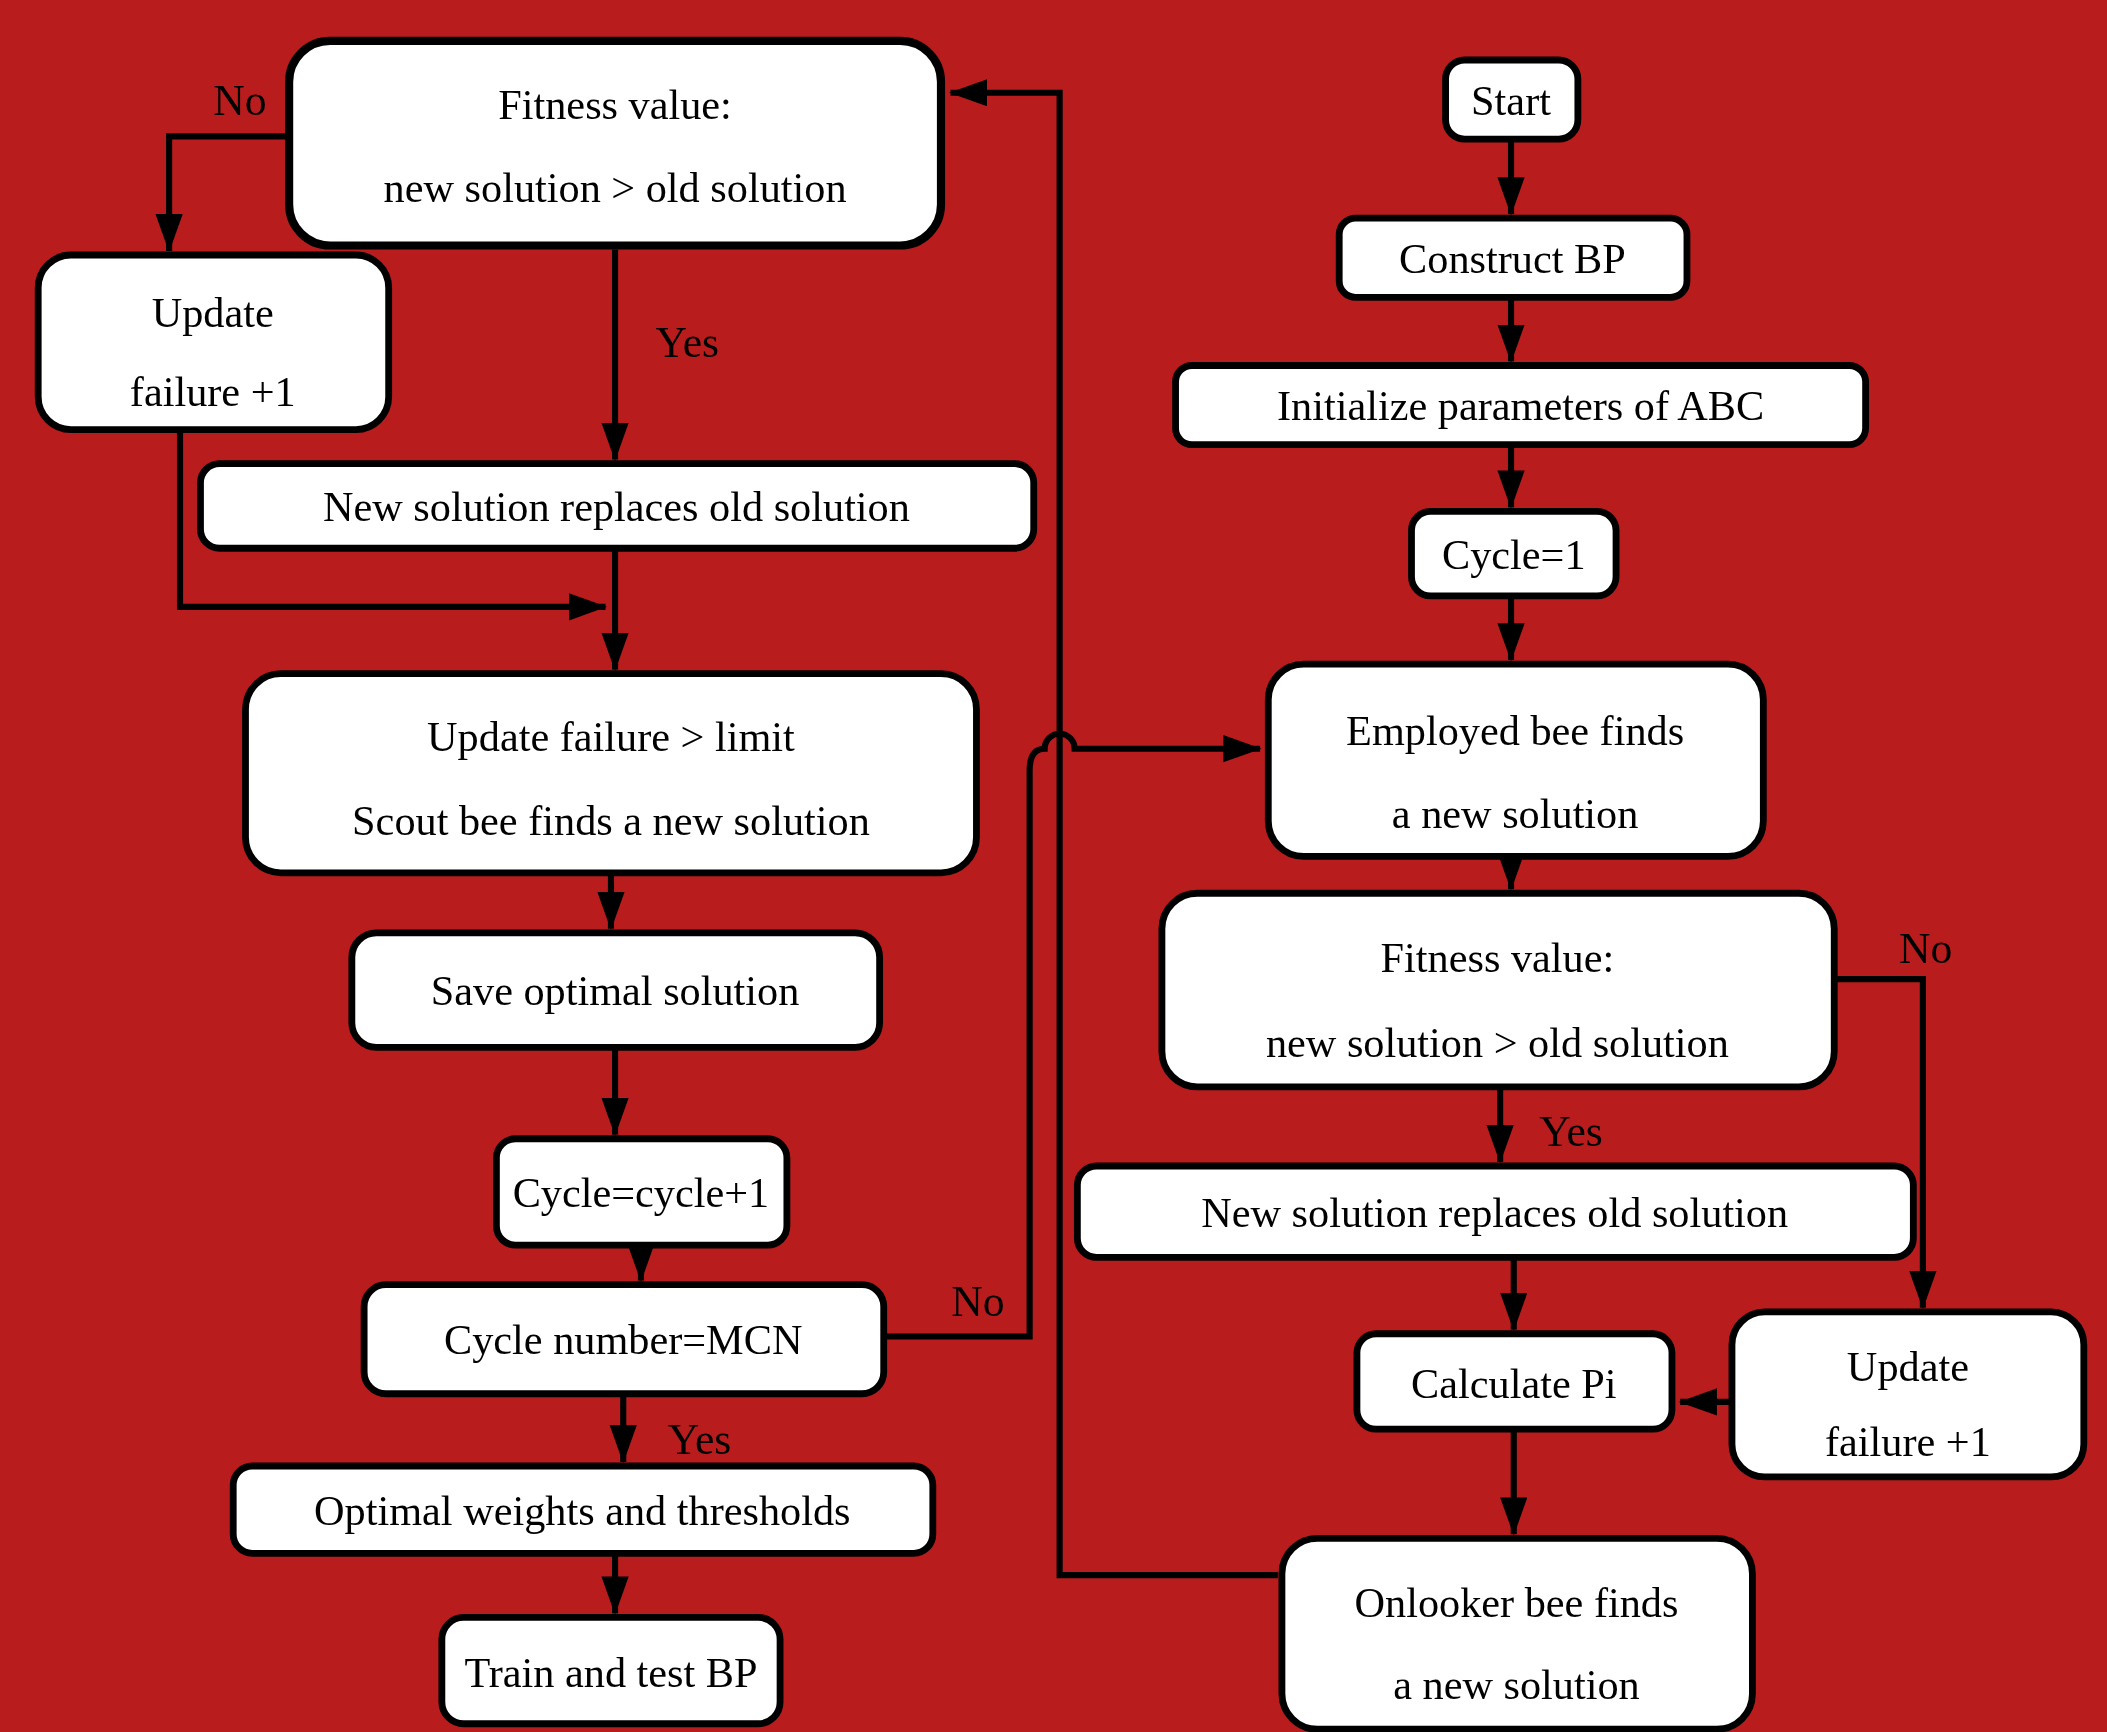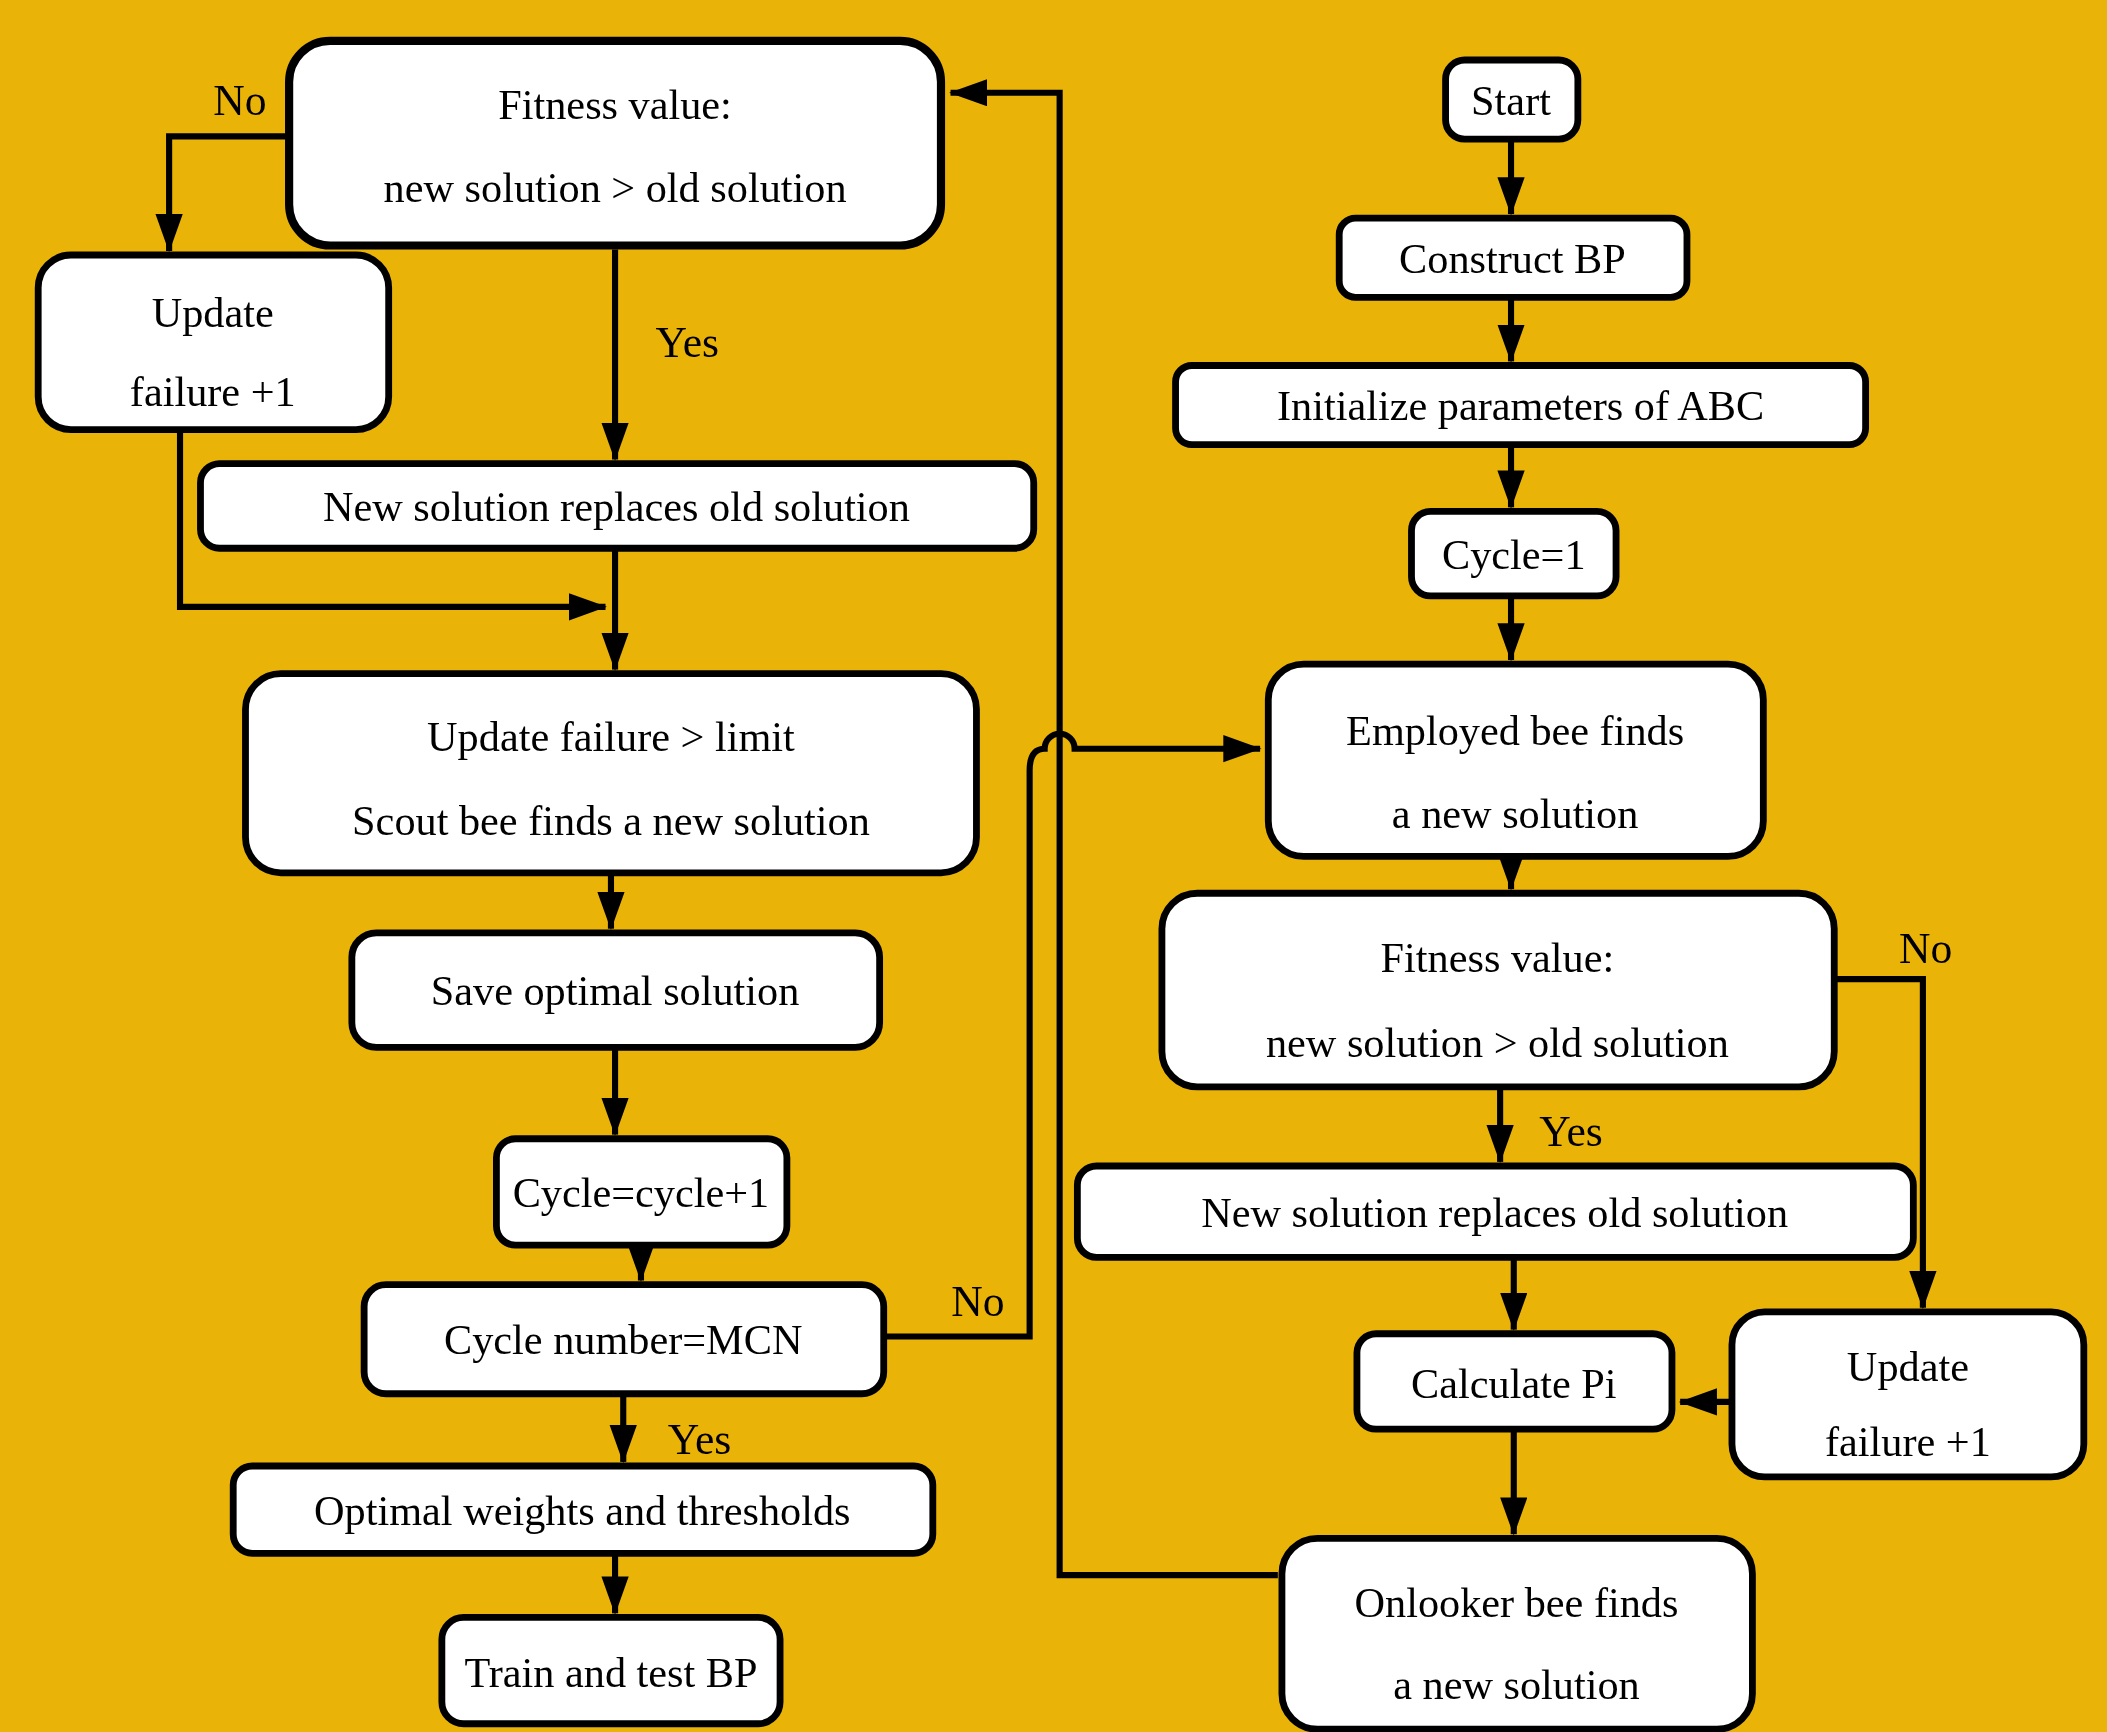--- a/index.html
+++ b/index.html
@@ -2,21 +2,21 @@
 <html style="font-size:10px"><head>
 <meta charset="utf-8">
 <style>
   html, body {
     margin: 0;
     padding: 0;
     background: #ffffff;
   }
   .flowchart-wrap {
     width: 100vw;
-    background: #eab308;
+    background: #b91c1c;
   }
   svg {
     display: block;
     width: 100%;
     height: auto;
     font-family: "Liberation Serif", "DejaVu Serif", serif;
   }
   .node-box {
     fill: #ffffff;
     stroke: #000000;

